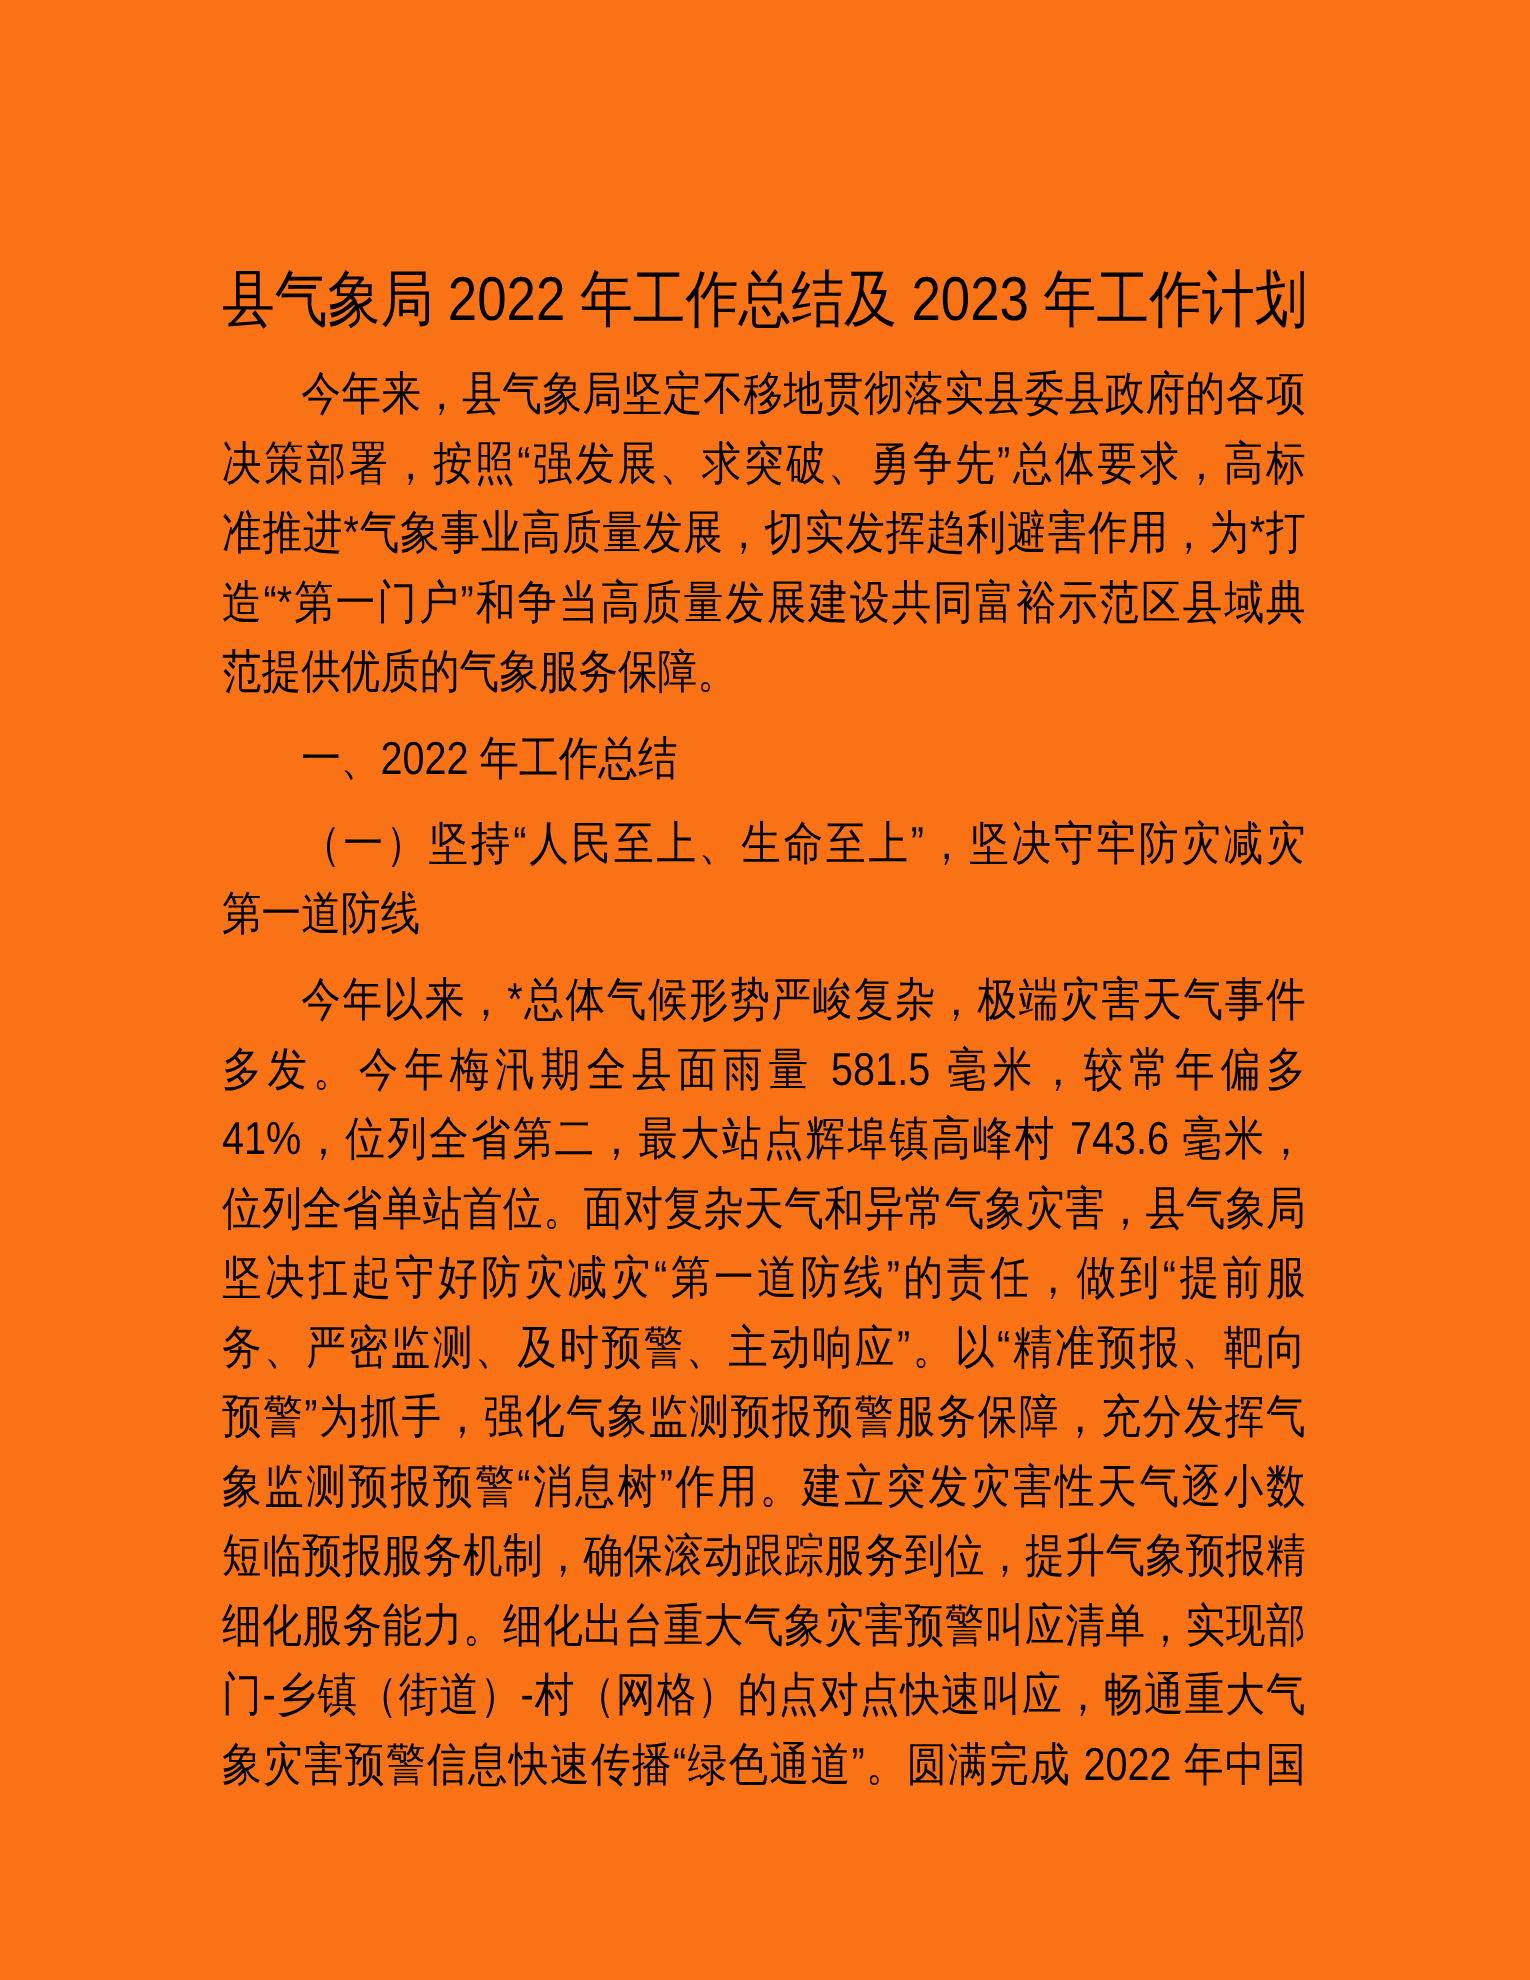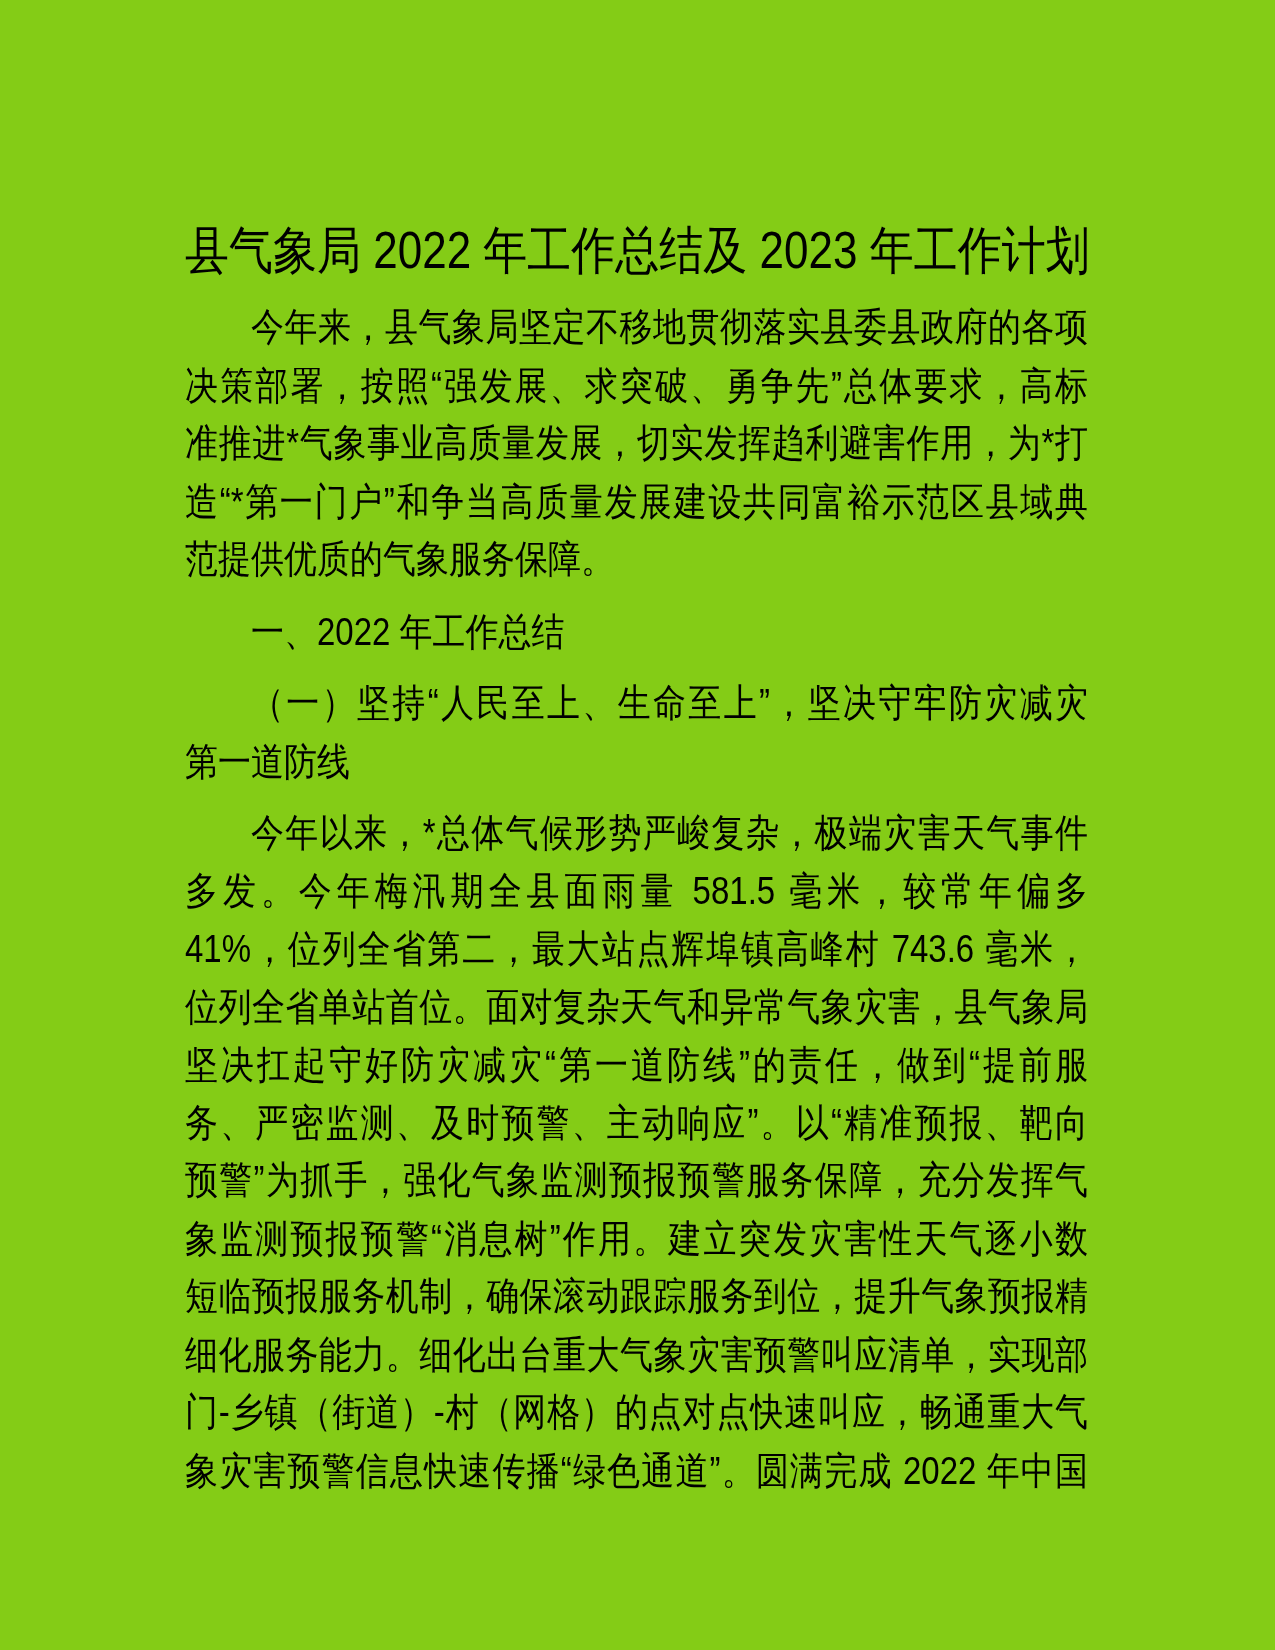--- a/index.html
+++ b/index.html
@@ -4,21 +4,21 @@
 <style>
   html, body {
     margin: 0;
     padding: 0;
     background: #ffffff;
   }
   .page {
     position: relative;
     width: 1275px;
     height: 1650px;
-    background: #84cc16;
+    background: #f97316;
     overflow: hidden;
   }
   .content {
     position: absolute;
     left: 185px;
     top: 0;
     width: 903px;
     padding-top: 183px;
     transform: scaleY(1.17);
     transform-origin: left top;

